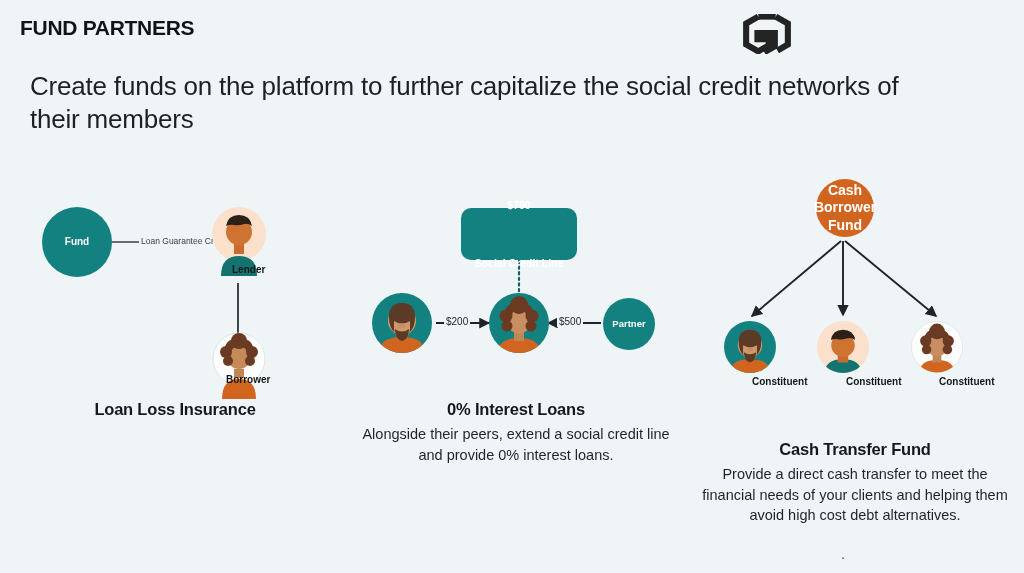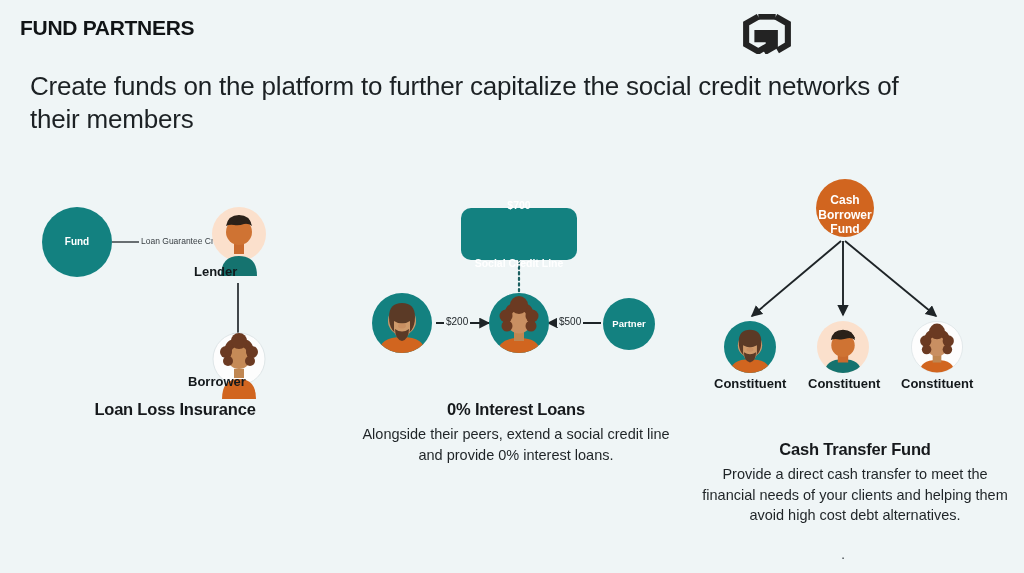--- a/index.html
+++ b/index.html
@@ -55,21 +55,21 @@
 
   .edge-label{
     position:absolute;font-size:8.5px;color:#3b4145;white-space:nowrap;
     background:#eff5f6;padding:0 2px;
   }
   .money-label{
     position:absolute;font-size:10px;color:#22282c;white-space:nowrap;
     background:#eff5f6;padding:0 2px;font-weight:400;
   }
   .node-label{
-    position:absolute;font-size:13px;font-weight:bold;color:#13181b;white-space:nowrap;
+    position:absolute;font-size:10px;font-weight:bold;color:#13181b;white-space:nowrap;margin-left:38px;
   }
   svg.wires{position:absolute;left:0;top:0;width:100%;height:100%;overflow:visible;}
   .av{position:absolute;}
   .dot-mark{position:absolute;left:841px;top:546px;font-size:15px;color:#4a5054;line-height:1;}
 </style>
 </head>
 <body>
 
 <div class="slide">
 
@@ -201,21 +201,21 @@
       <defs>
         <marker id="ah3" markerWidth="7" markerHeight="7" refX="5.2" refY="3" orient="auto">
           <path d="M0,0 L6,3 L0,6 z" fill="#1e2427"></path>
         </marker>
       </defs>
       <line x1="151" y1="66" x2="62" y2="141" stroke="#1e2427" stroke-width="1.9" marker-end="url(#ah3)"></line>
       <line x1="153" y1="66" x2="153" y2="140" stroke="#1e2427" stroke-width="1.9" marker-end="url(#ah3)"></line>
       <line x1="155" y1="66" x2="246" y2="141" stroke="#1e2427" stroke-width="1.9" marker-end="url(#ah3)"></line>
     </svg>
 
-    <div class="circle orange" style="left:126px;top:4px;width:58px;height:58px;font-size:12px;flex-direction:column;justify-content:flex-end;">
+    <div class="circle orange" style="left:126px;top:4px;width:58px;height:58px;font-size:14px;flex-direction:column;">
       <span>Cash</span>
       <span>Borrower</span>
       <span>Fund</span>
     </div>
 
     <div class="av" style="left:34px;top:146px;">
       <svg width="52" height="52" viewBox="0 0 60 60">
         <defs>
             <clipPath id="cp3a">
               <circle cx="30" cy="30" r="30"></circle>

